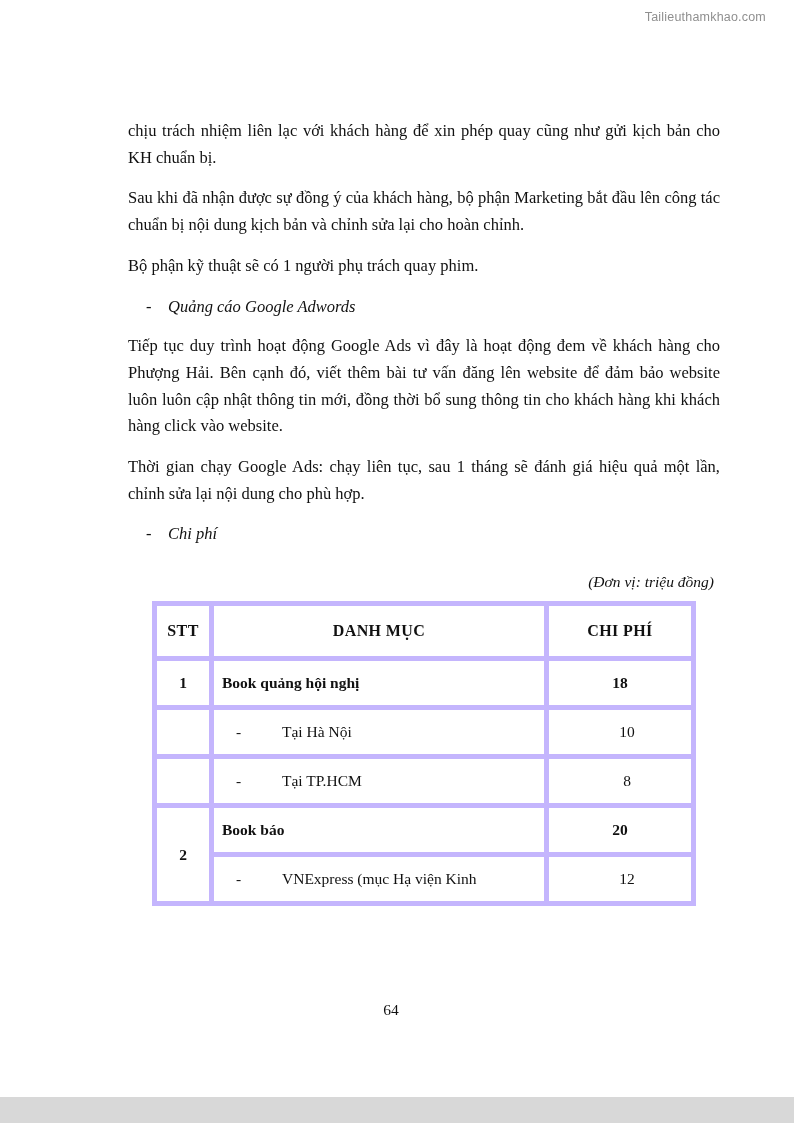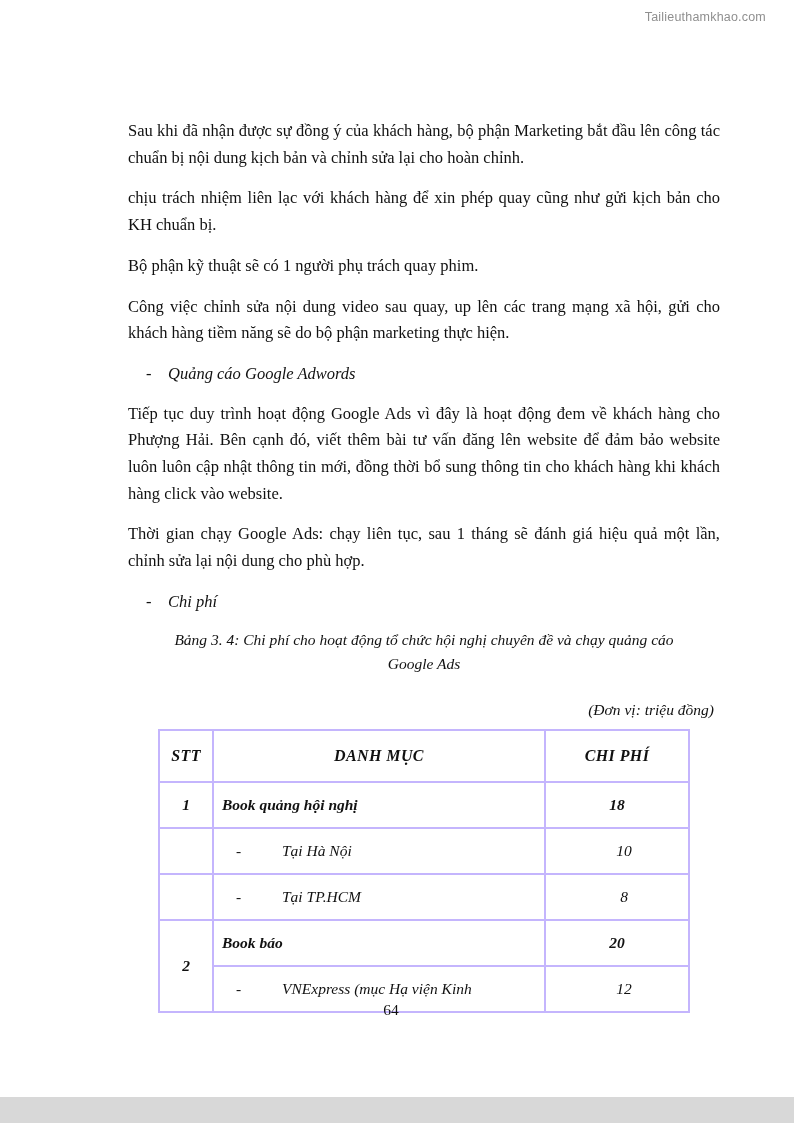--- a/index.html
+++ b/index.html
@@ -72,24 +72,23 @@
     color: #111;
     padding-right: 6px;
   }
   table.cost {
     border-collapse: collapse;
     margin: 6px auto 0 auto;
     width: 524px;
     table-layout: fixed;
   }
   table.cost td, table.cost th {
-    border: 2px solid #c4b5fd;
+    border: 5px solid #c4b5fd;
     padding: 0;
     vertical-align: middle;
-    font-style: italic;
   }
   .cell {
     padding: 13px 8px;
     font-size: 15.5px;
     color: #111;
   }
   .col-stt { width: 52px; }
   .col-name { width: 330px; }
   .col-cost { width: 142px; }
 
@@ -122,42 +121,37 @@
 </style>
 </head>
 <body>
 
 <div class="page">
 
   <div class="watermark">Tailieuthamkhao.com</div>
 
   <div class="content">
 
+    <p class="para">chịu trách nhiệm liên lạc với khách hàng để xin phép quay cũng như gửi kịch bản cho KH chuẩn bị.</p>
     <p class="para">Sau khi đã nhận được sự đồng ý của khách hàng, bộ phận Marketing bắt đầu lên công tác chuẩn bị nội dung kịch bản và chỉnh sửa lại cho hoàn chỉnh.</p>
-    <p class="para">chịu trách nhiệm liên lạc với khách hàng để xin phép quay cũng như gửi kịch bản cho KH chuẩn bị.</p>
     <p class="para">Bộ phận kỹ thuật sẽ có 1 người phụ trách quay phim.</p>
-    <p class="para">Công việc chỉnh sửa nội dung video sau quay, up lên các trang mạng xã hội, gửi cho khách hàng tiềm năng sẽ do bộ phận marketing thực hiện.</p>
 
     <div class="bullet">
       <span class="dash">-</span>
       <span>Quảng cáo Google Adwords</span>
     </div>
 
     <p class="para">Tiếp tục duy trình hoạt động Google Ads vì đây là hoạt động đem về khách hàng cho Phượng Hải. Bên cạnh đó, viết thêm bài tư vấn đăng lên website để đảm bảo website luôn luôn cập nhật thông tin mới, đồng thời bổ sung thông tin cho khách hàng khi khách hàng click vào website.</p>
     <p class="para">Thời gian chạy Google Ads: chạy liên tục, sau 1 tháng sẽ đánh giá hiệu quả một lần, chỉnh sửa lại nội dung cho phù hợp.</p>
 
     <div class="bullet">
       <span class="dash">-</span>
       <span>Chi phí</span>
     </div>
 
-    <p class="caption">
-      <span>Bảng 3. 4: Chi phí cho hoạt động tổ chức hội nghị chuyên đề và chạy quảng cáo</span><br>
-      <span>Google Ads</span>
-    </p>
 
     <p class="unit">(Đơn vị: triệu đồng)</p>
 
     <table class="cost">
       <thead>
         <tr>
           <th class="col-stt">
             <div class="cell">STT</div>
           </th>
           <th class="col-name">

